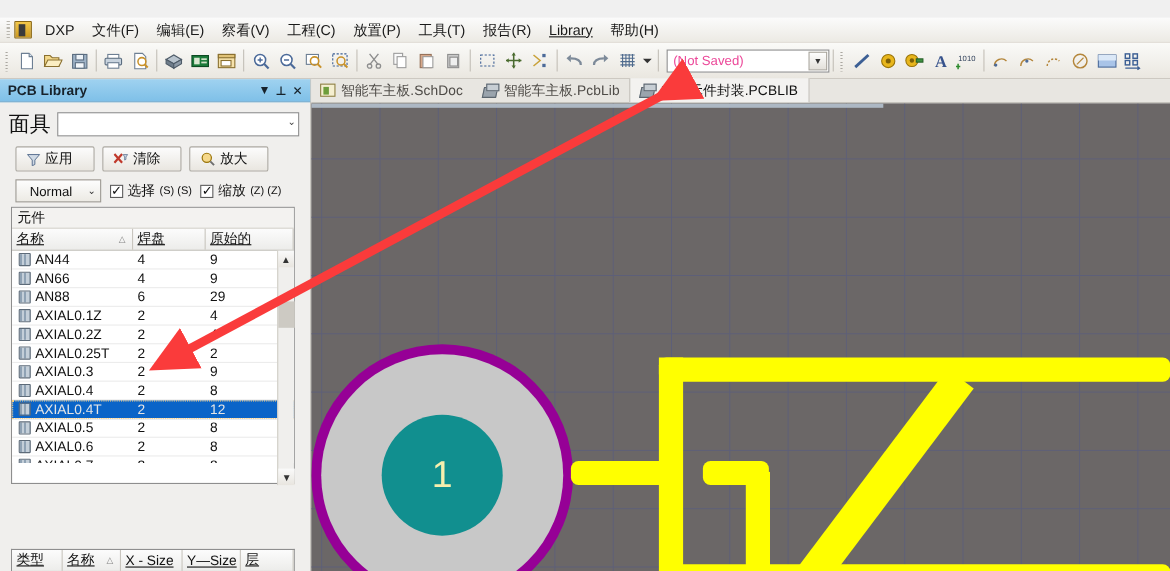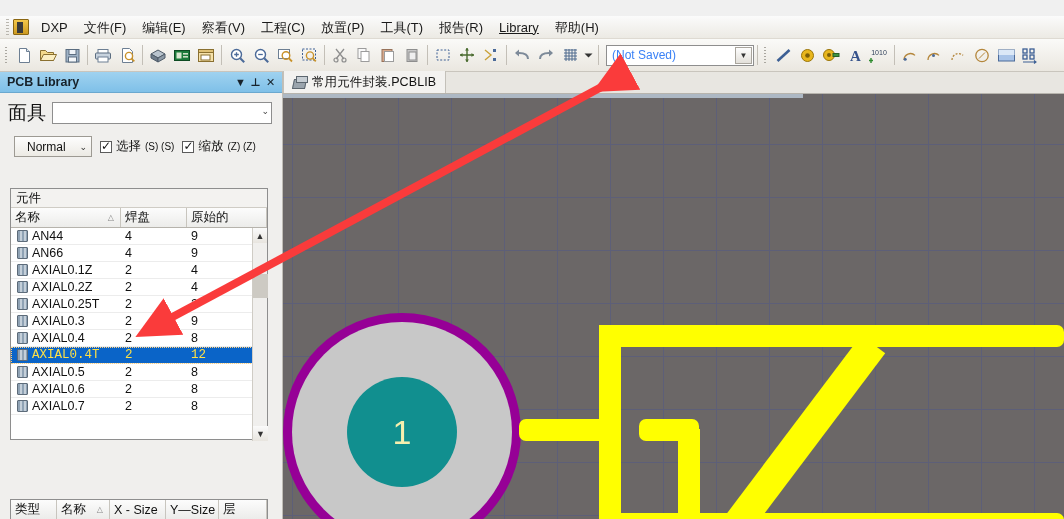--- a/index.html
+++ b/index.html
@@ -46,21 +46,21 @@
              background-image: repeating-linear-gradient(to bottom,#aaa7a0 0 1px,transparent 1px 3px);
              background-size: 2px 100%; background-repeat: no-repeat; background-position: 3px 2px;
              margin-right: 2px; flex:none; }
   .tb-btn { width: 24px; height: 24px; display:flex; align-items:center; justify-content:center;
             flex: none; cursor: default; }
   .tb-sep { width:1px; height:20px; background:#c3bfb7; margin:0 3px; flex:none; }
   .tb-combo {
     width: 148px; height: 21px; background:#fff; border:1px solid #8e8e8e;
     display:flex; align-items:center; position:relative; margin-left:4px; flex:none;
   }
-  .tb-combo span { padding-left:5px; font-size:12px; color:#3b82f6; }
+  .tb-combo span { padding-left:5px; font-size:12px; color:#ec4899; }
   .tb-combo .arrow {
     position:absolute; right:1px; top:1px; width:17px; height:17px;
     background: linear-gradient(#fdfdfd,#e3e0da); border:1px solid #a9a59d;
     display:flex; align-items:center; justify-content:center; font-size:8px; color:#333;
   }
 
   
   .panel {
     position:absolute; left:0; top:56px; width:283px; height:463px;
     background:#f0efed; border-right:1px solid #c0bdb6;
@@ -98,28 +98,28 @@
   .cbx .box::after { content:"✓"; position:absolute; left:0px; top:-3px;
                      font-size:12px; color:#111; line-height:14px; }
   .small-sub { font-size:10px; }
 
   
   .lbox { position:absolute; left:10px; width:258px; border:1px solid #8e8e8e; background:#fff; }
   #components-box { top:116px; height:252px; }
   .lbox-head { height:19px; background:#f3f2f0; border-bottom:1px solid #cfccc5;
                display:flex; align-items:center; padding-left:5px; font-size:12.5px; color:#111; }
   .grid-head { display:flex; height:20px; background:linear-gradient(#fcfcfc,#ececea);
-               border-bottom:1px solid #b6b3ac; font-size:12.5px; color:#111; }
+               border-bottom:1px solid #b6b3ac; font-size:12.5px; color:#111;text-decoration:underline; }
   .grid-head .gh { display:flex; align-items:center; padding-left:4px;
                    border-right:1px solid #c8c5be; position:relative; }
   .grid-head .sortmark { position:absolute; right:6px; font-size:8px; color:#888; }
   .grid-body { overflow:hidden; background:#fff; }
   .grow { display:flex; height:17px; font-size:12.5px; color:#111;
           border-bottom:1px solid #ececec; align-items:center; }
-  .grow.sel { background:#0a64c8; color:#fde047; outline:1px dotted #ffd27f; outline-offset:-1px;font-family:Liberation Mono, monospace; }
+  .grow.sel { background:#0a64c8; color:#e5e5e5; outline:1px dotted #ffd27f; outline-offset:-1px; }
   .gc { padding-left:4px; overflow:hidden; white-space:nowrap; display:flex; align-items:center; }
   .chip-icon { width:11px; height:12px; margin:0 4px 0 2px; flex:none; position:relative;
                background:linear-gradient(90deg,#8fa2b4 0 2px,#c4cfd9 2px 4px,#8fa2b4 4px 6px,
                #c4cfd9 6px 8px,#8fa2b4 8px 11px);
                border:1px solid #5d6b79; border-radius:1px; }
   .vscroll { position:absolute; right:0; top:0; width:15px; height:100%;
              background:#f0efed; border-left:1px solid #cfccc5; }
   .vscroll .ar { height:15px; display:flex; align-items:center; justify-content:center;
                  font-size:9px; color:#333; background:linear-gradient(#fafafa,#e8e5df); }
   .vscroll .ar.bot { position:absolute; bottom:0; width:15px; }
@@ -450,20 +450,42 @@
       <span class="tbtn">✕</span>
     </div>
 
     <div class="mask-row">
       <span class="mask-label">面具</span>
       <div class="mask-combo">
         <span class="arrow">⌄</span>
       </div>
     </div>
 
+    <div class="btn-row">
+      <div class="pbtn">
+        <svg width="13" height="12" viewBox="0 0 13 12">
+            <path d="M1 1.5h11l-4.3 5v4l-2.4 1.2v-5.2z" fill="#cfd9e4" stroke="#5b7191" stroke-width="0.9"></path>
+          </svg>
+        <span>应用</span>
+      </div>
+      <div class="pbtn">
+        <svg width="14" height="12" viewBox="0 0 14 12">
+            <path d="M1 1l7 8M8 1l-7 8" stroke="#c0392b" stroke-width="2"></path>
+            <path d="M9 1.5h4l-1.5 2.2v2.2l-1.2.6v-2.8z" fill="#cfd9e4" stroke="#5b7191" stroke-width="0.7"></path>
+          </svg>
+        <span>清除</span>
+      </div>
+      <div class="pbtn">
+        <svg width="14" height="13" viewBox="0 0 14 13">
+            <circle cx="6" cy="5.5" r="4.2" fill="#f5d88a" stroke="#9a7408" stroke-width="1.1"></circle>
+            <path d="M9.2 8.7l3.4 3.4" stroke="#6e6e6e" stroke-width="1.8"></path>
+          </svg>
+        <span>放大</span>
+      </div>
+    </div>
 
     <div class="opt-row">
       <div class="sel-combo">
         <span>Normal</span>
         <span class="arrow">⌄</span>
       </div>
       <div class="cbx">
         <span class="box"></span>
         <span>选择</span>
           <span class="small-sub">(S) (S)</span>
@@ -512,20 +534,32 @@
             <div class="gc" style="width:66px">
               <span>4</span>
             </div>
             <div class="gc" style="flex:1">
               <span>9</span>
             </div>
           </div>
           <div class="grow">
             <div class="gc" style="width:110px">
               <span class="chip-icon"></span>
+              <span>AN88</span>
+            </div>
+            <div class="gc" style="width:66px">
+              <span>6</span>
+            </div>
+            <div class="gc" style="flex:1">
+              <span>29</span>
+            </div>
+          </div>
+          <div class="grow">
+            <div class="gc" style="width:110px">
+              <span class="chip-icon"></span>
               <span>AXIAL0.1Z</span>
             </div>
             <div class="gc" style="width:66px">
               <span>2</span>
             </div>
             <div class="gc" style="flex:1">
               <span>4</span>
             </div>
           </div>
           <div class="grow">
@@ -653,20 +687,28 @@
           </div>
       </div>
 
       <div class="vscroll" style="top:19px; height:73px;">
         <div class="ar">▲</div>
       </div>
     </div>
   </div>
 
   <div class="tabstrip">
+    <div class="tab">
+      <span class="ic-sch"></span>
+      <span class="nm">智能车主板.SchDoc</span>
+    </div>
+    <div class="tab">
+      <span class="ic-pcb"></span>
+      <span class="nm">智能车主板.PcbLib</span>
+    </div>
     <div class="tab active">
       <span class="ic-pcb"></span>
       <span class="nm">常用元件封装.PCBLIB</span>
     </div>
   </div>
 
   <div class="canvas">
     <div class="gridlines"></div>
     <div class="hscroll-top"></div>
 

